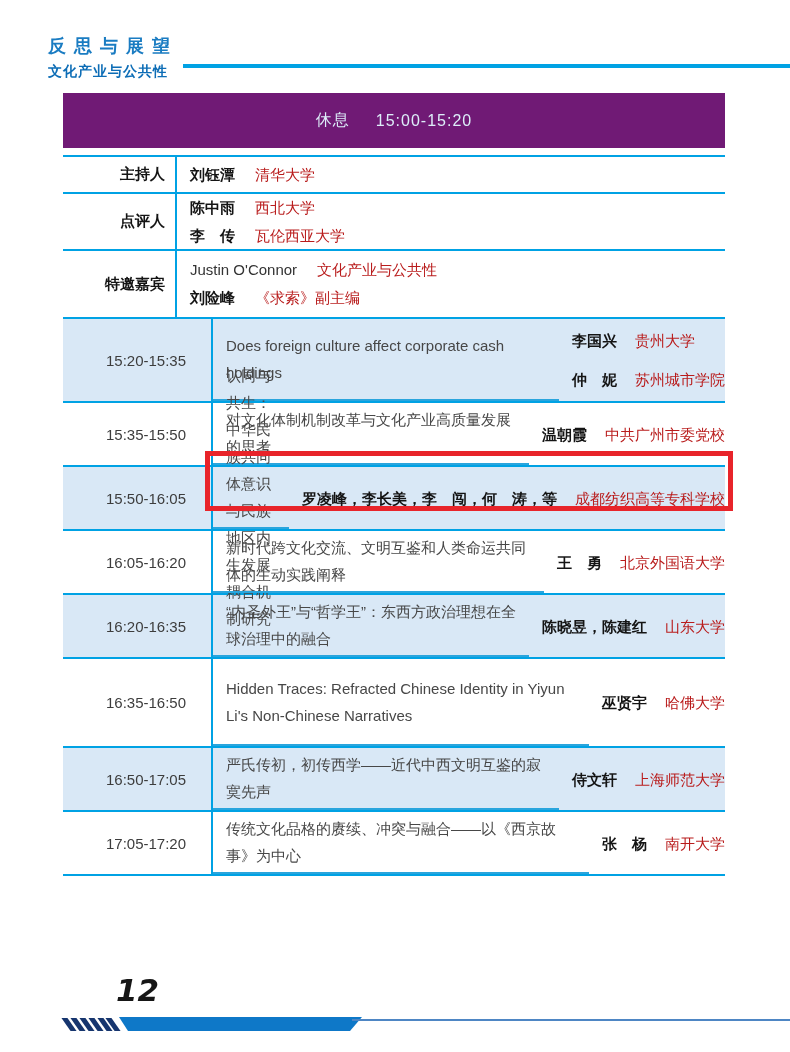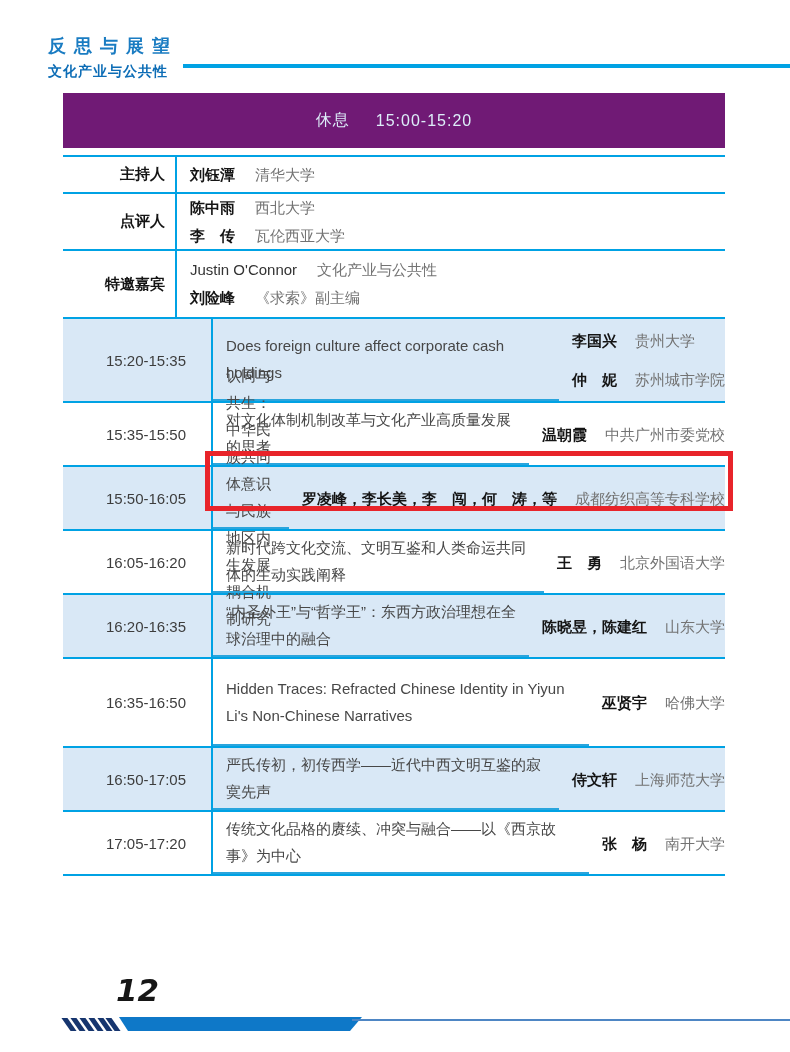--- a/index.html
+++ b/index.html
@@ -23,21 +23,21 @@
 
   .p-row{display:flex;border-bottom:2px solid #00a2e4;box-sizing:border-box;}
   .p-label{width:114px;flex:0 0 114px;border-right:2px solid #00a2e4;display:flex;align-items:center;
            justify-content:flex-end;padding-right:10px;box-sizing:border-box;
            font-weight:bold;font-size:15px;color:#141414;}
   .p-val{flex:1;display:flex;flex-direction:column;justify-content:center;padding-left:13px;min-width:0;}
   .p-line{line-height:28px;font-size:15px;white-space:nowrap;}
 
   .name{font-weight:bold;color:#141414;margin-right:20px;}
   .name.plain{font-weight:normal;color:#333;}
-  .aff{color:#737373;}
+  .aff{color:#b91c1c;}
 
   .s-row{display:flex;border-bottom:2px solid #00a2e4;box-sizing:border-box;}
   .s-row.alt{background:#d9e8f6;}
   .s-time{width:150px;flex:0 0 150px;border-right:2px solid #00a2e4;box-sizing:border-box;
           display:flex;align-items:center;justify-content:center;font-size:15px;color:#3d3d3d;padding-left:18px;}
   .s-content{flex:1;display:flex;flex-direction:row;min-width:0;}
   .s-title{border-bottom:2px solid #2aa5dd;min-height:32px;box-sizing:border-box;display:flex;align-items:center;
            padding:2px 8px 2px 13px;font-size:15px;color:#474747;line-height:27px;}
   .s-speakers{flex:1;display:flex;flex-direction:column;justify-content:center;padding-left:13px;gap:12px;}
   .s-line{line-height:27px;font-size:15px;white-space:nowrap;}

